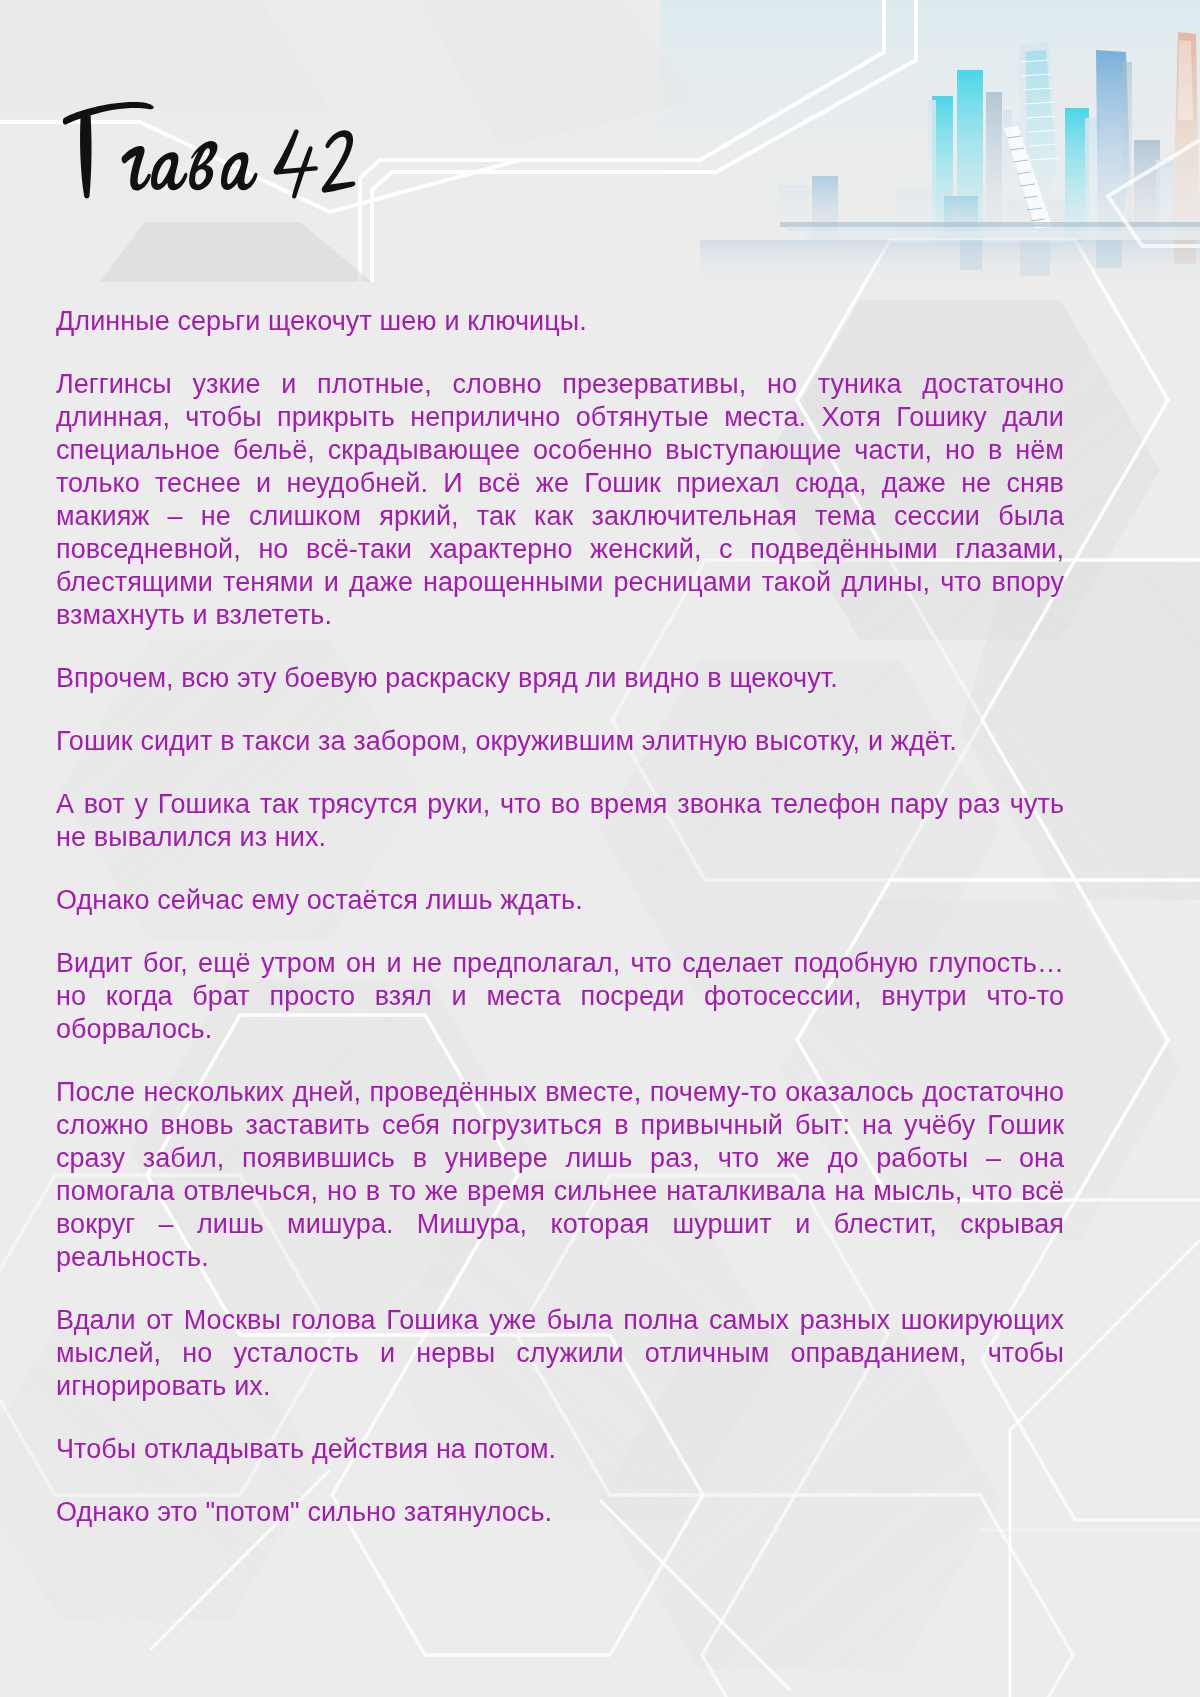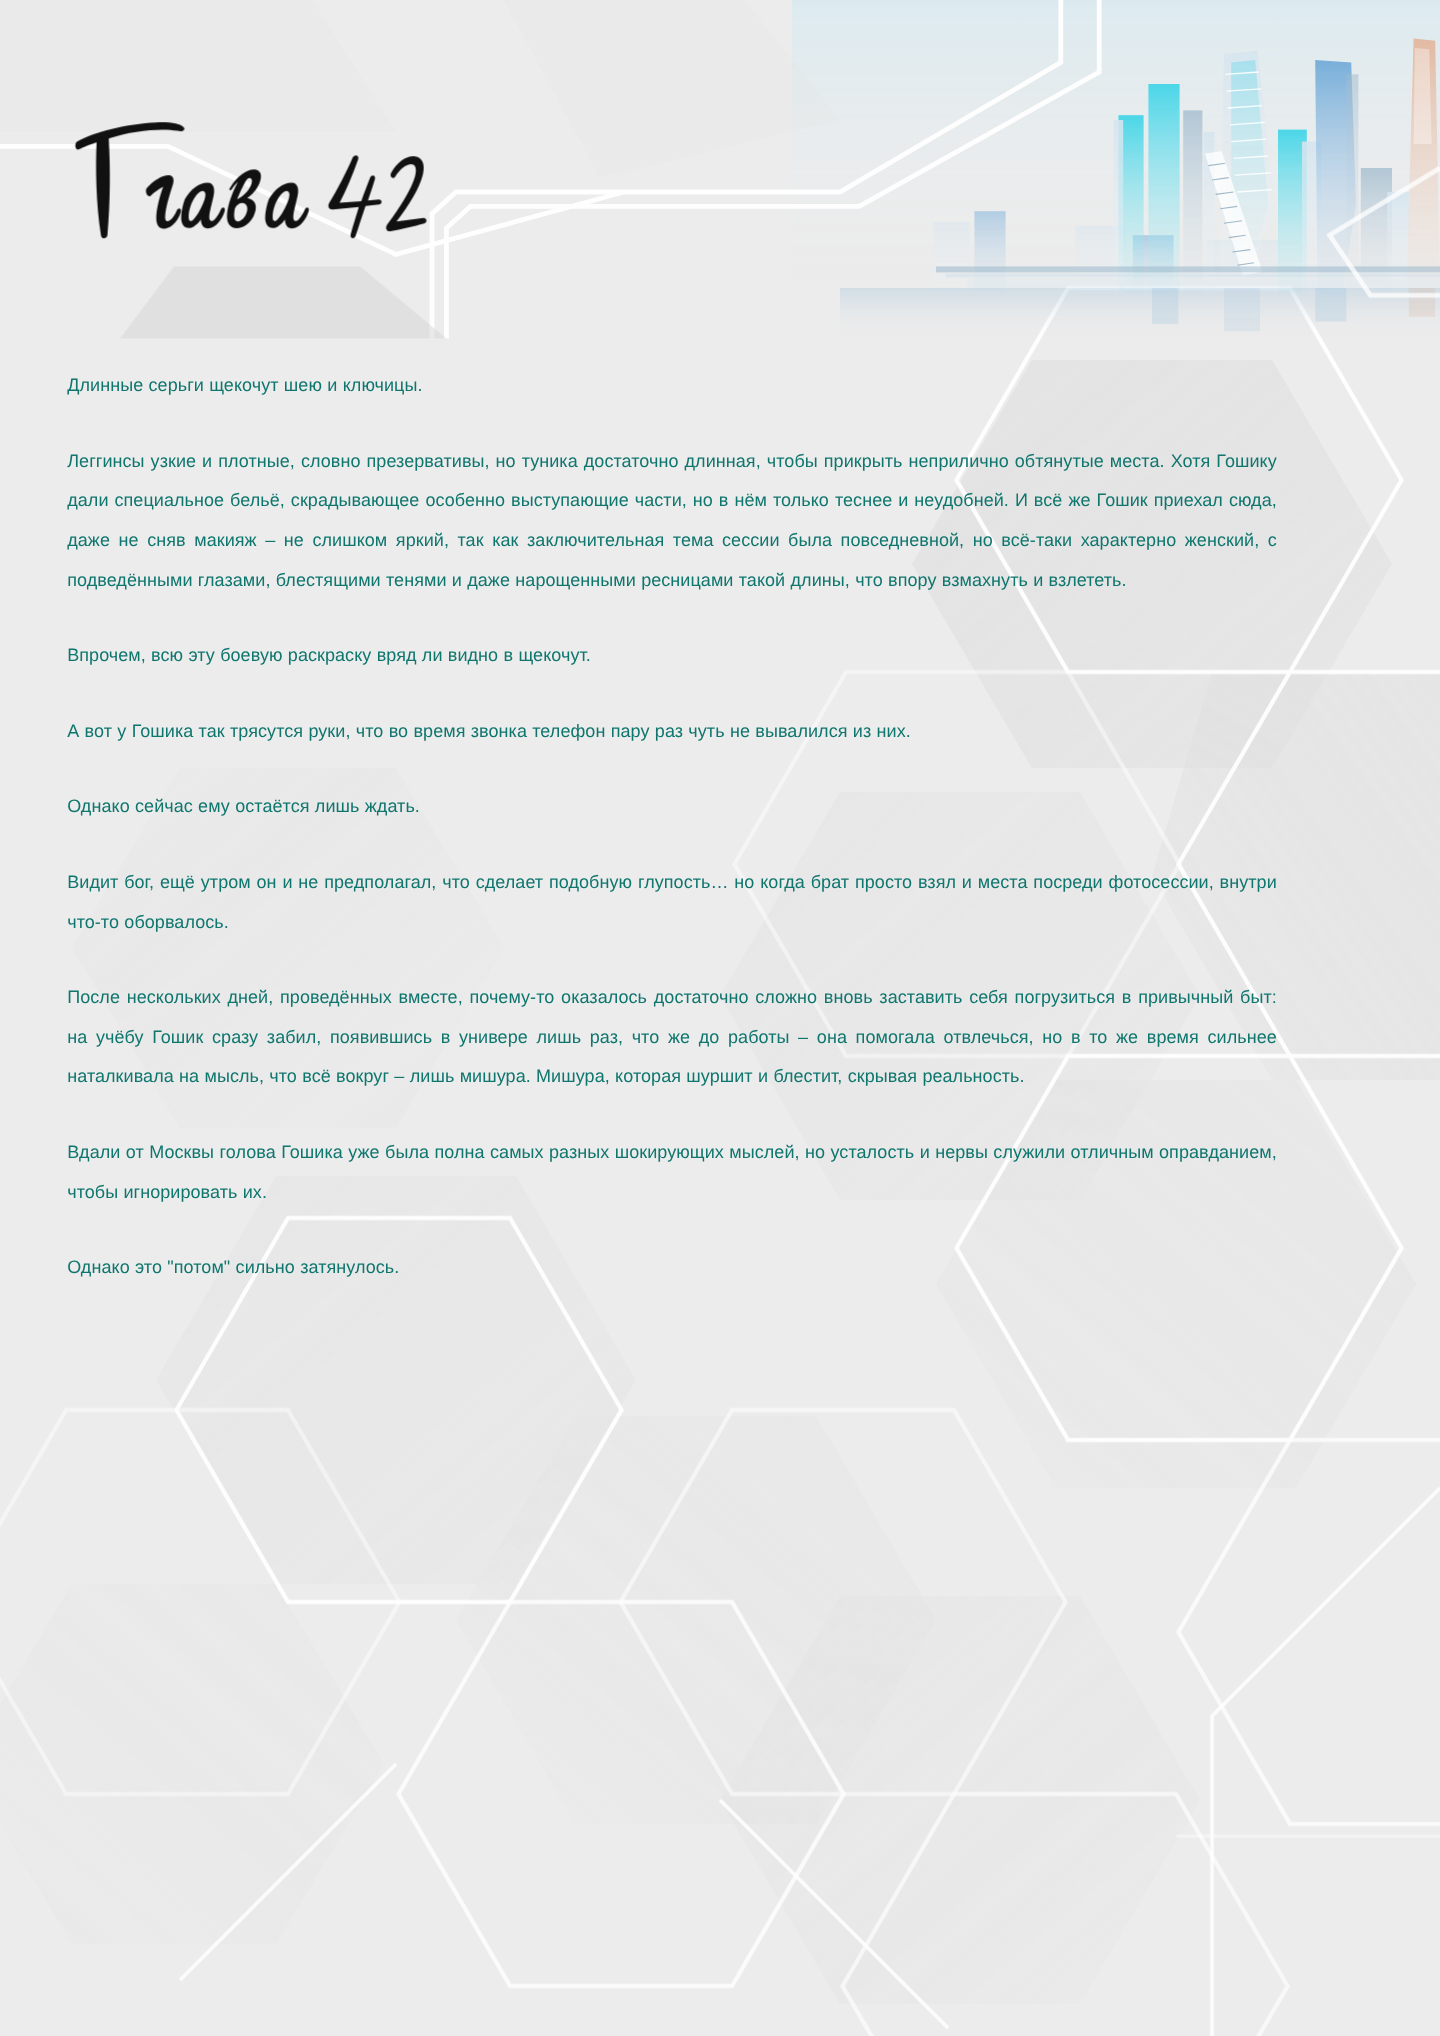--- a/index.html
+++ b/index.html
@@ -66,23 +66,23 @@
   
   #article {
     position: absolute;
     left: 56px;
     top: 305px;
     width: 1008px;
     z-index: 4;
   }
   .para {
     margin: 0 0 30px 0;
-    font-size: 15px;
+    font-size: 27px;
     line-height: 33px;
-    color: #0f766e;
+    color: #a21caf;
     text-align: justify;
     text-justify: inter-word;
     letter-spacing: 0.05px;
     word-spacing: 0.2px;
   }
   .para:last-child {
     margin-bottom: 0;
   }
   .para.short {
     text-align: left;
@@ -328,21 +328,23 @@
                  C 276.2 75.4, 285 61.2, 287.8 51 C 289.6 44.4, 288.2 40.8, 284.6 40.8
                  C 280.2 40.8, 275 45.2, 271.4 51 C 269.6 53.8, 266.2 51.4, 268 48 Z"></path>
       </g>
     </svg>
   </div>
 
   <main id="article">
     <p class="para short">Длинные серьги щекочут шею и ключицы.</p>
     <p class="para">Леггинсы узкие и плотные, словно презервативы, но туника достаточно длинная, чтобы прикрыть неприлично обтянутые места. Хотя Гошику дали специальное бельё, скрадывающее особенно выступающие части, но в нём только теснее и неудобней. И всё же Гошик приехал сюда, даже не сняв макияж – не слишком яркий, так как заключительная тема сессии была повседневной, но всё-таки характерно женский, с подведёнными глазами, блестящими тенями и даже нарощенными ресницами такой длины, что впору взмахнуть и взлететь.</p>
     <p class="para short">Впрочем, всю эту боевую раскраску вряд ли видно в щекочут.</p>
+    <p class="para short">Гошик сидит в такси за забором, окружившим элитную высотку, и ждёт.</p>
     <p class="para">А вот у Гошика так трясутся руки, что во время звонка телефон пару раз чуть не вывалился из них.</p>
     <p class="para short">Однако сейчас ему остаётся лишь ждать.</p>
     <p class="para">Видит бог, ещё утром он и не предполагал, что сделает подобную глупость… но когда брат просто взял и места посреди фотосессии, внутри что-то оборвалось.</p>
     <p class="para">После нескольких дней, проведённых вместе, почему-то оказалось достаточно сложно вновь заставить себя погрузиться в привычный быт: на учёбу Гошик сразу забил, появившись в универе лишь раз, что же до работы – она помогала отвлечься, но в то же время сильнее наталкивала на мысль, что всё вокруг – лишь мишура. Мишура, которая шуршит и блестит, скрывая реальность.</p>
     <p class="para">Вдали от Москвы голова Гошика уже была полна самых разных шокирующих мыслей, но усталость и нервы служили отличным оправданием, чтобы игнорировать их.</p>
+    <p class="para short">Чтобы откладывать действия на потом.</p>
     <p class="para short">Однако это "потом" сильно затянулось.</p>
   </main>
 
 </div>
 
 </body></html>

